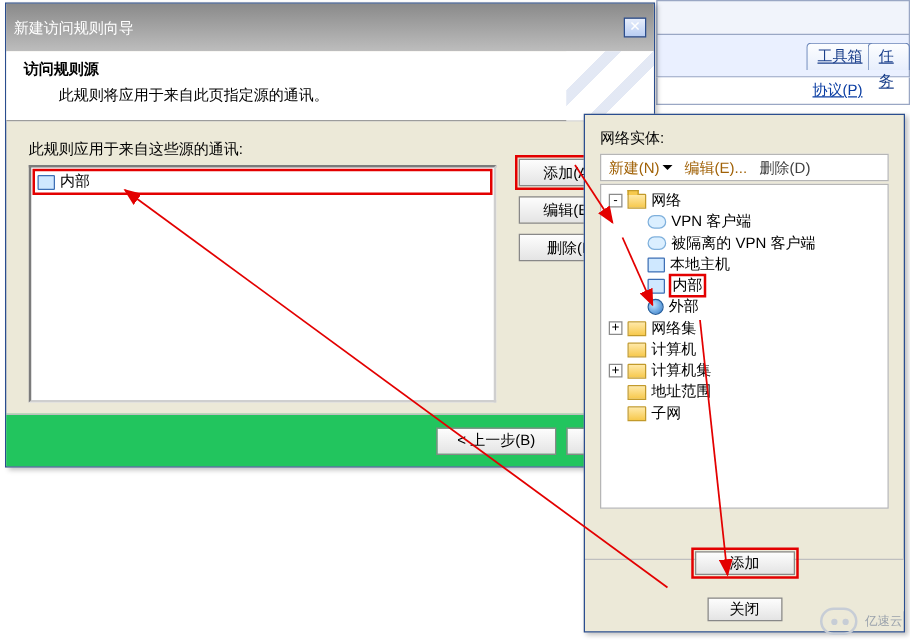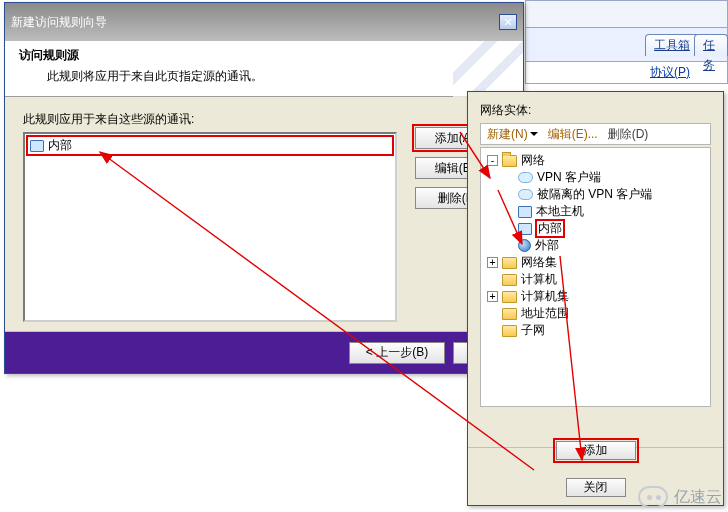--- a/index.html
+++ b/index.html
@@ -125,21 +125,21 @@
     font-family: inherit; font-size: 12px;
     padding: 0 8px;
     cursor: pointer;
   }
   .red-box { outline: 2px solid #e30000; outline-offset: 1px; }
 
   .wiz-footer {
     position: absolute; left: 0; bottom: 0; right: 0;
     height: 42px;
     border-top: 1px solid #bfbfbf;
-    background: #4c1d95;
+    background: #22c55e;
     display: flex; align-items: center; justify-content: flex-end;
     gap: 8px; padding-right: 10px;
   }
 
   
   .dialog2 {
     position: absolute;
     left: 467px; top: 91px;
     width: 257px; height: 415px;
     border: 1px solid #2a4d8f;
@@ -211,21 +211,21 @@
   
   svg.arrows {
     position:absolute; left:0; top:0; width:728px; height:512px;
     pointer-events:none;
   }
 
   
   .watermark {
     position:absolute; right:6px; bottom:4px;
     display:flex; align-items:center; gap:6px;
-    color:#9aa2ac; font-size:16px;justify-content:space-between;
+    color:#9aa2ac; font-size:10px;justify-content:space-between;
   }
   .watermark .logo {
     width:30px;height:22px;border:2px solid #c7cdd6;border-radius:12px;
     position:relative;
   }
   .watermark .logo::before,
   .watermark .logo::after{
     content:""; position:absolute; width:5px;height:5px;background:#c7cdd6;border-radius:50%;
   }
   .watermark .logo::before{left:7px;top:7px;}

